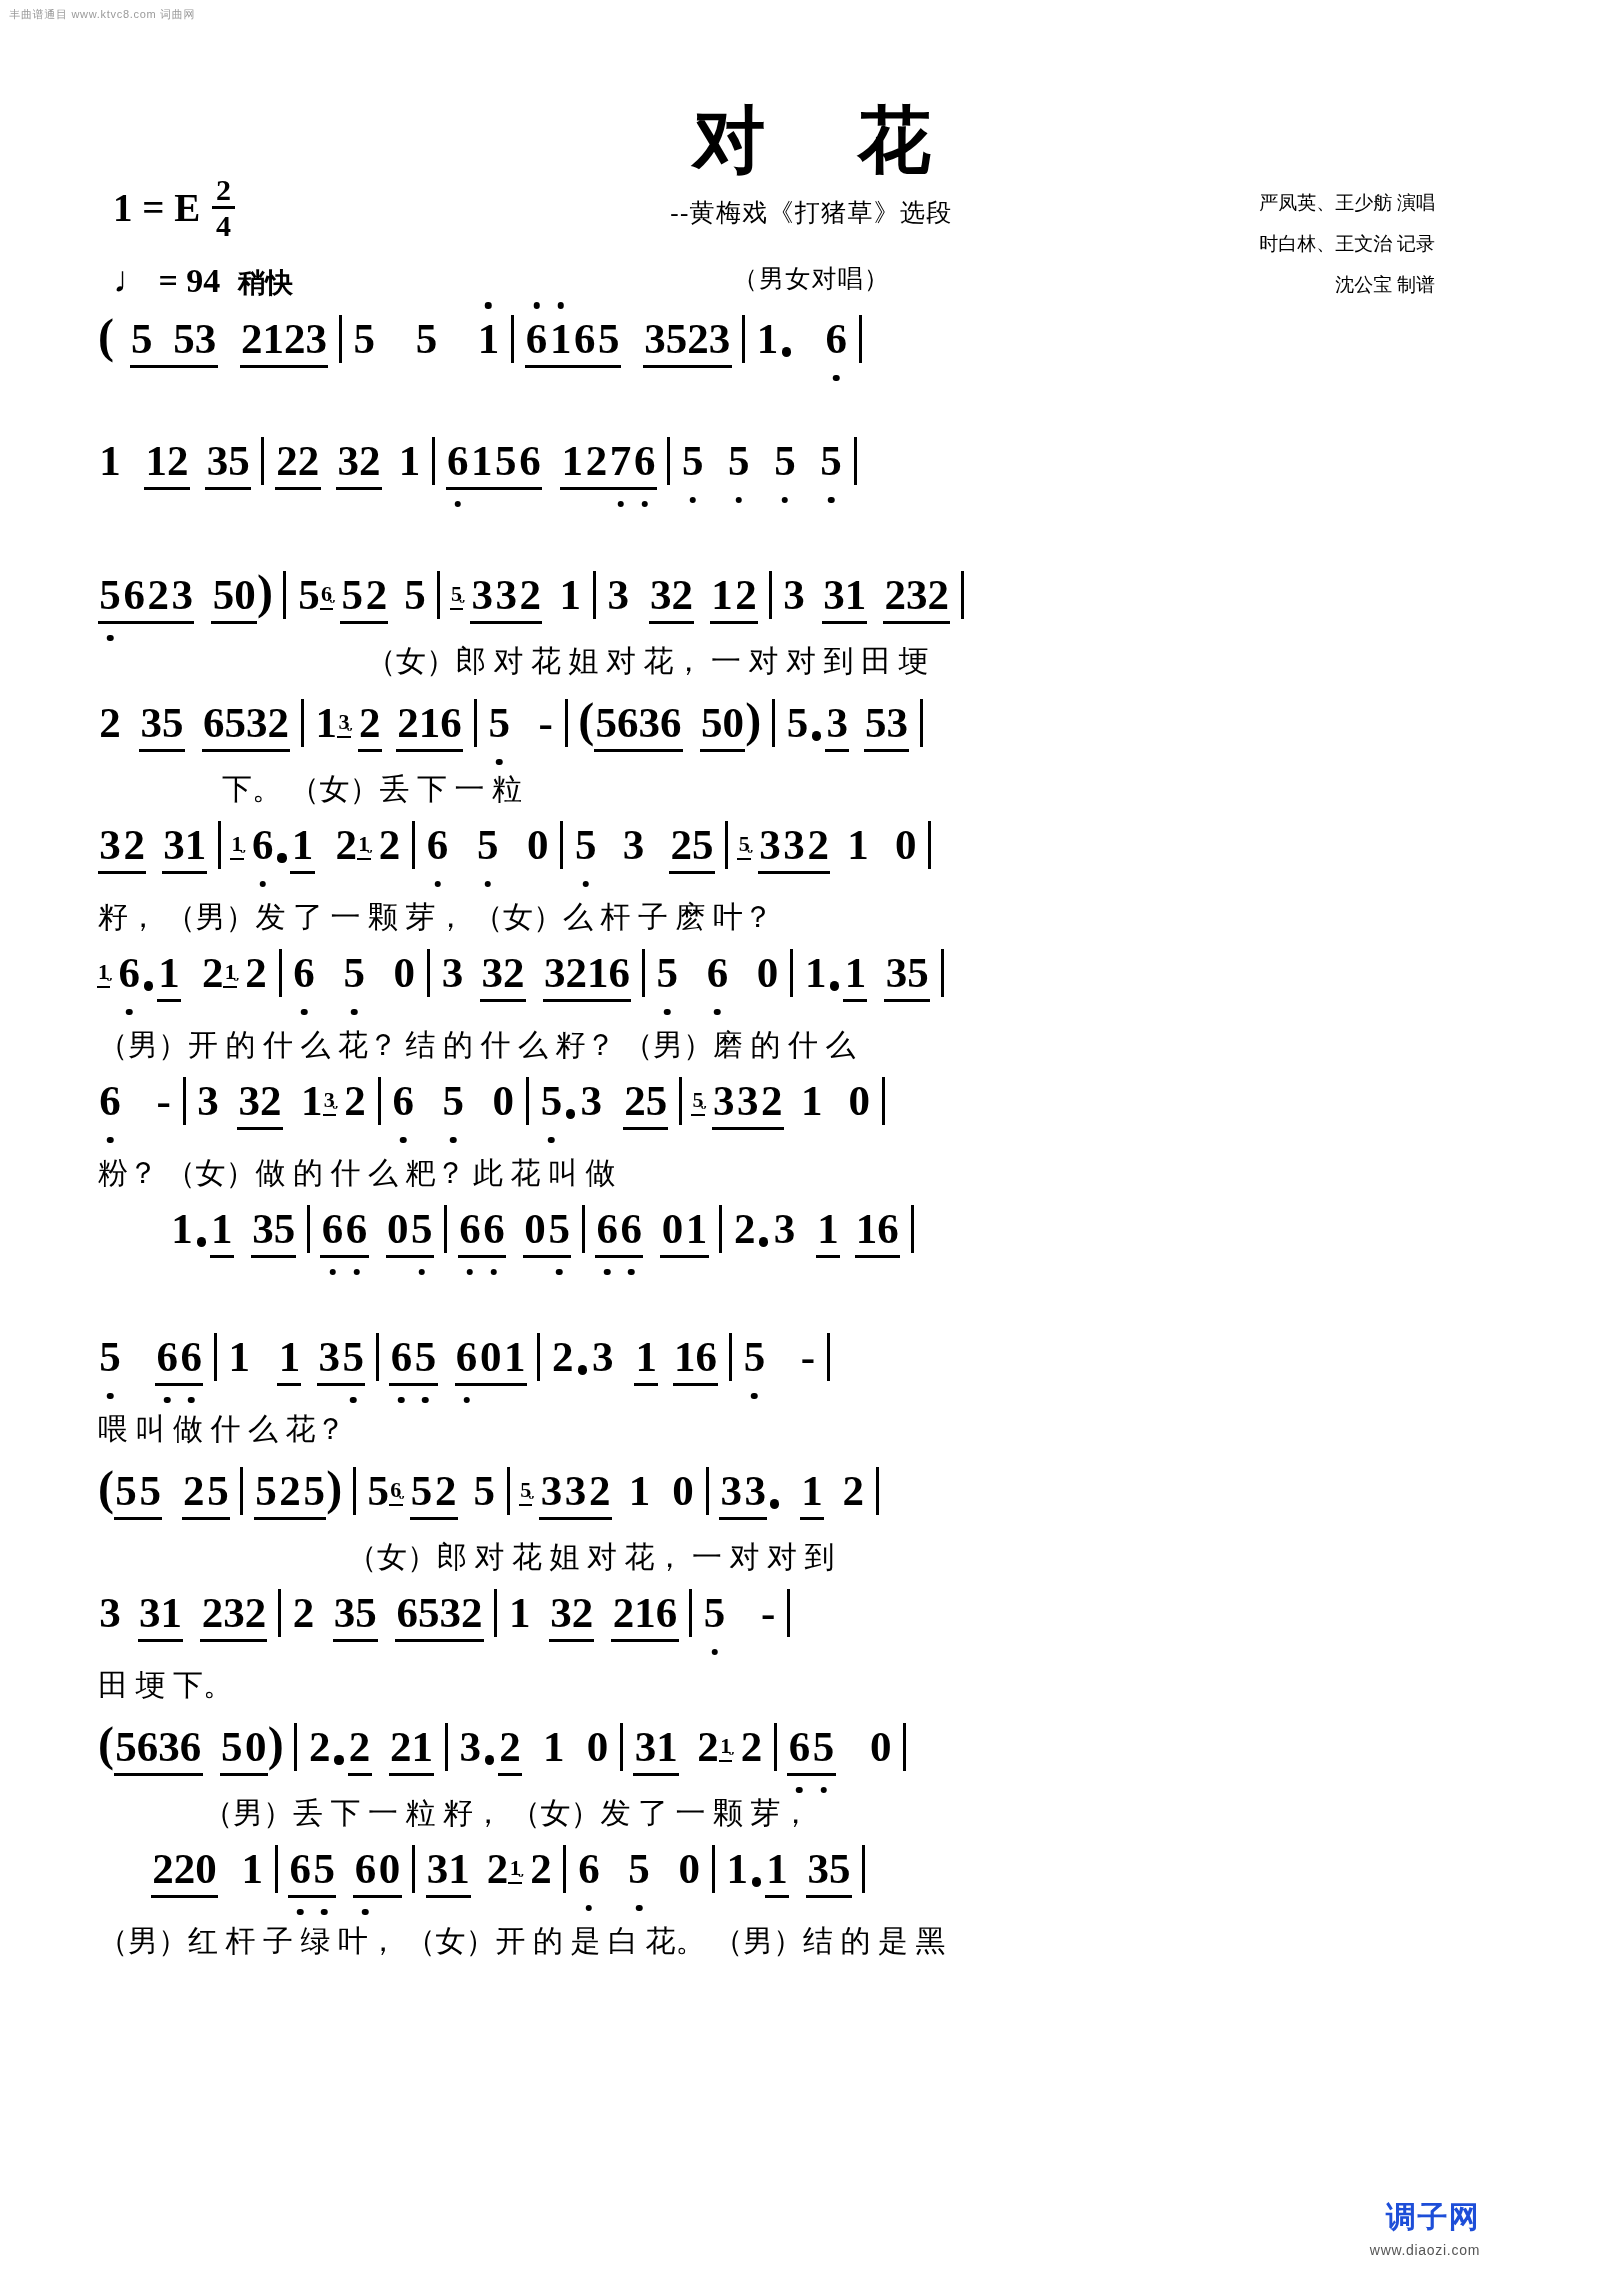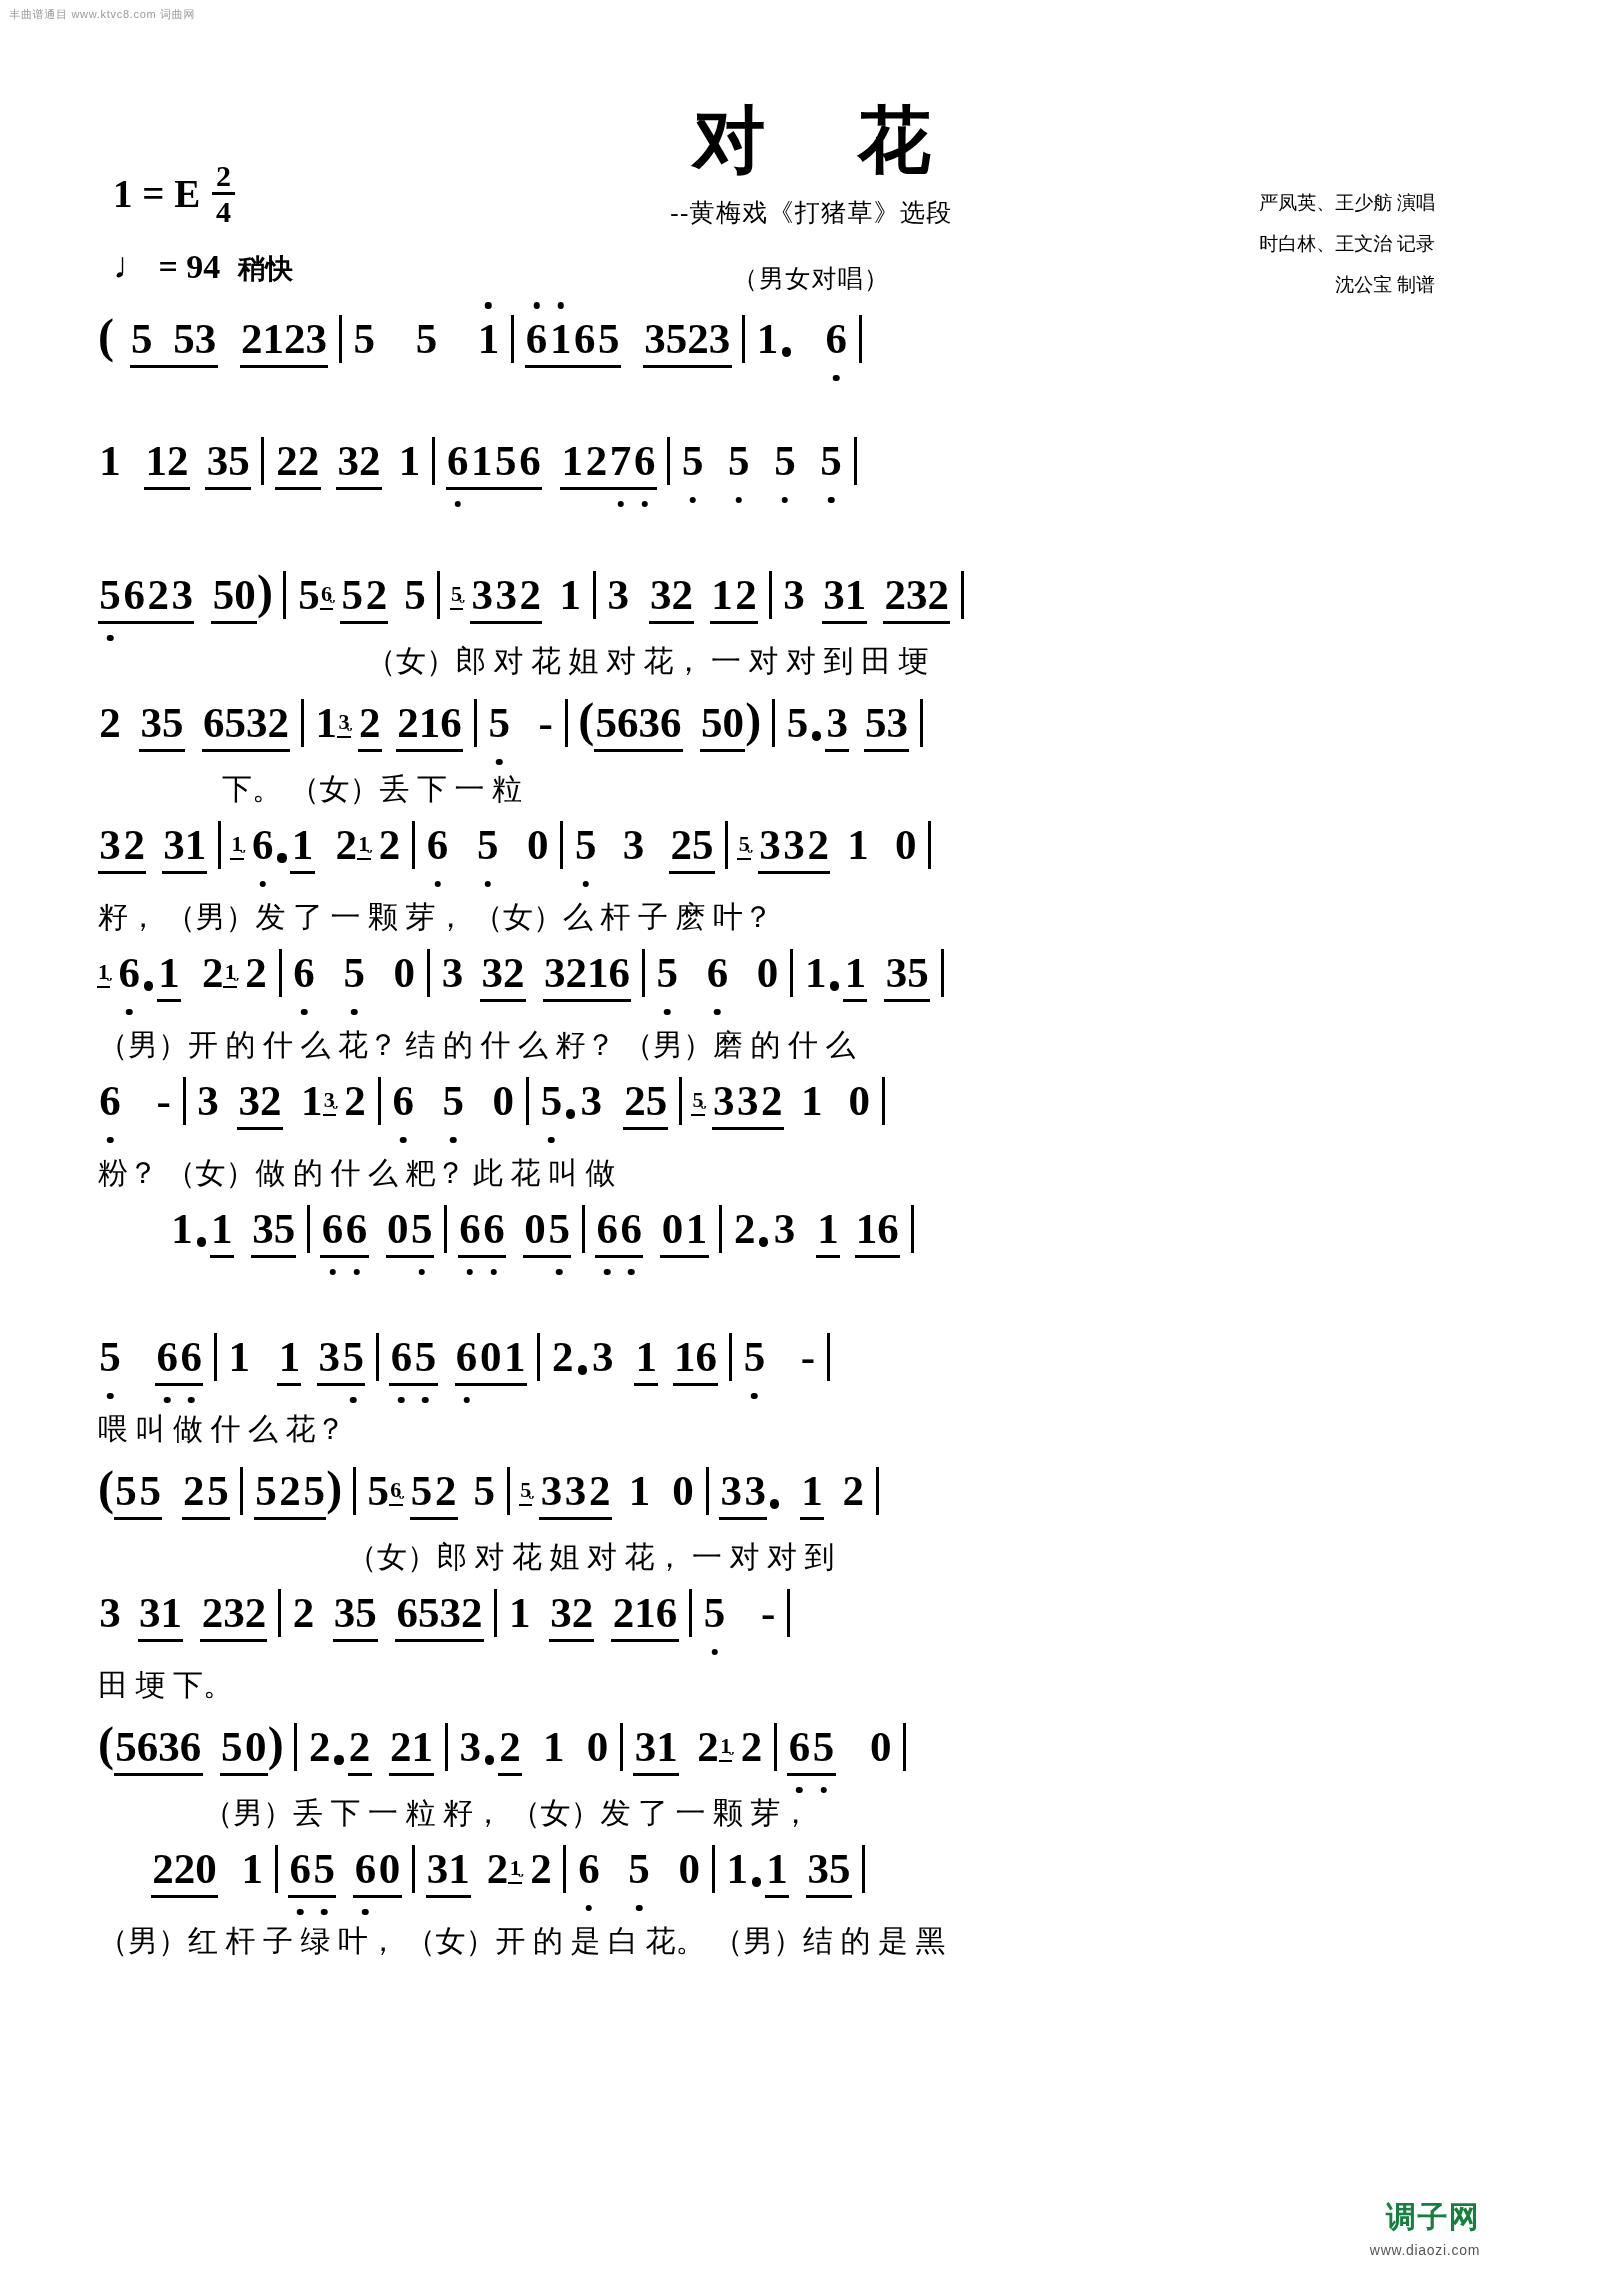--- a/index.html
+++ b/index.html
@@ -17,21 +17,21 @@
     font-family:"Liberation Sans",sans-serif;
     font-size:11px;color:#9a9a9a;letter-spacing:0.7px;
     white-space:nowrap;
   }
   .watermark-br{
     position:absolute;right:26px;bottom:37px;
     text-align:right;
   }
   .watermark-br .big{
     font-family:Liberation Mono, monospace;
-    font-size:30px;color:#15803d;letter-spacing:1.3px;font-weight:bold;
+    font-size:30px;color:#1d4ed8;letter-spacing:1.3px;font-weight:bold;
   }
   .watermark-br .small{
     font-family:"Liberation Sans",sans-serif;
     font-size:14px;color:#555;letter-spacing:0.7px;margin-top:3.9px;
   }
 
   .title{
     position:absolute;top:92px;left:0;width:1623px;
     text-align:center;
     font-size:73px;font-weight:bold;letter-spacing:37px;
@@ -44,21 +44,21 @@
   .subtitle2{
     position:absolute;top:262px;left:0;width:1623px;
     text-align:center;font-size:25px;letter-spacing:1.3px;
   }
 
   .meta{
     position:absolute;right:71px;top:182px;
     font-size:19px;line-height:41px;text-align:right;white-space:nowrap;
   }
 
-  .keyblock{position:absolute;left:113px;top:161px;white-space:nowrap;}
+  .keyblock{position:absolute;left:113px;top:175px;white-space:nowrap;}
   .keyline{font-size:39px;font-weight:bold;font-family:"Liberation Serif",serif;display:flex;align-items:center;}
   .keyline .frac{display:inline-block;text-align:center;line-height:1;margin-left:11.8px;font-size:30px;font-weight:bold;}
   .keyline .frac .num{display:block;border-bottom:3.3px solid #000;padding:0 3.9px 1.3px 3.9px;}
   .keyline .frac .den{display:block;padding-top:1.3px;}
   .tempo{margin-top:17px;font-size:34px;font-weight:bold;white-space:nowrap;}
   .tempo .note{font-size:37px;}
   .tempo .word{font-size:27.5px;font-weight:bold;margin-left:9.2px;}
 
   
   .systems{position:absolute;left:0;top:308px;width:1623px;}

